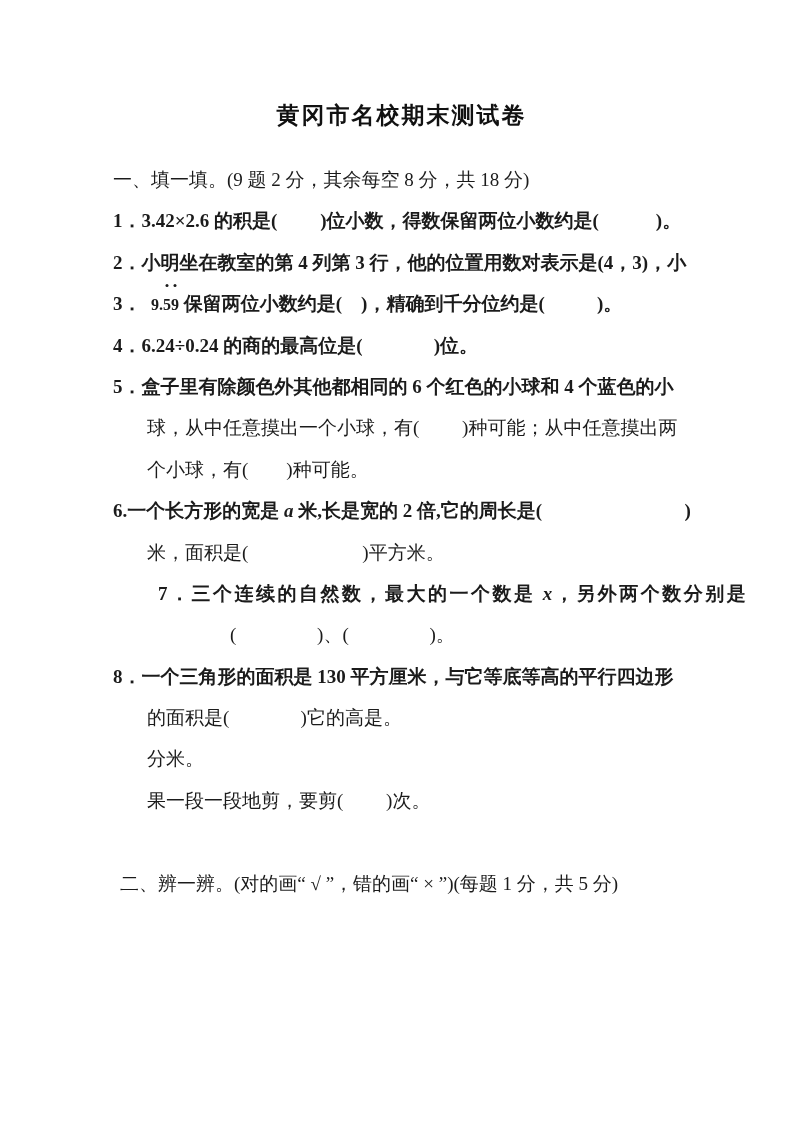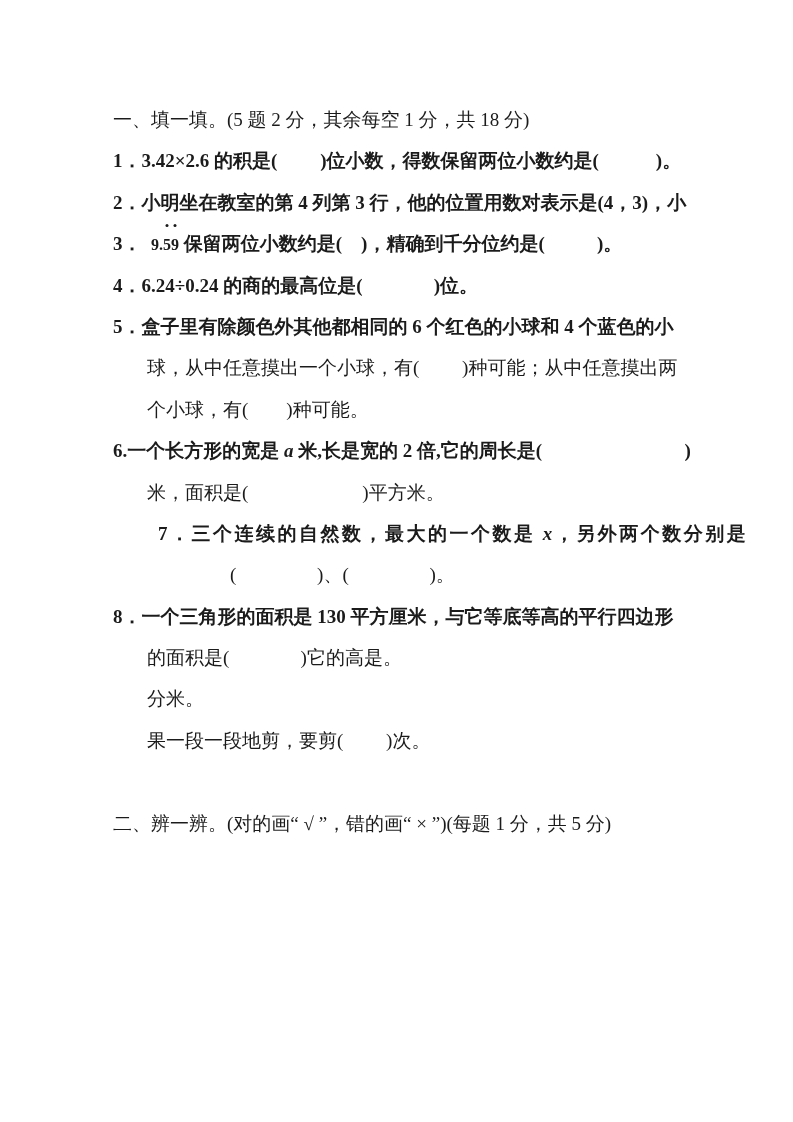--- a/index.html
+++ b/index.html
@@ -35,42 +35,43 @@
     font-size: 19px;
     height: 41.4px;
     line-height: 41.4px;
     white-space: pre;
   }
   .h  { padding-left: 0; }
   .q  { padding-left: 0; font-weight: bold; }
   .c  { padding-left: 34px; }
   .c2 { padding-left: 117px; }
   .ls { letter-spacing: 2.5px; margin-left: 45px; }
-  .gap-above { margin-top: 41.4px; }
+  .gap-above { margin-top: 41.4px; margin-left: 7px; }
   .i  { font-style: italic; }
   .sm { font-size: 16px; }
   .dot { position: relative; display: inline-block; }
   .dot::after {
     content: "";
     position: absolute;
     top: 0px;
     left: 50%;
     transform: translateX(-50%);
     width: 3px;
     height: 3px;
     border-radius: 50%;
     background: #1b1b1b;
   }
 </style>
 </head>
 <body>
 
 <div class="page">
+  <div class="title">黄冈市名校期末测试卷</div>
   <div id="lines">
-      <div class="line h"><span>一、填一填。(5 题 2 分，其余每空 1 分，共 18 分)</span></div>
+      <div class="line h"><span>一、填一填。(9 题 2 分，其余每空 8 分，共 18 分)</span></div>
       <div class="line q"><span>1．3.42×2.6 的积是(         )位小数，得数保留两位小数约是(            )。</span></div>
       <div class="line q"><span>2．小明坐在教室的第 4 列第 3 行，他的位置用数对表示是(4，3)，小</span></div>
       <div class="line q"><span>3．  </span><span class="sm">9.</span><span class="sm dot">5</span><span class="sm dot">9</span><span> 保留两位小数约是(    )，精确到千分位约是(           )。</span></div>
       <div class="line q"><span>4．6.24÷0.24 的商的最高位是(               )位。</span></div>
       <div class="line q"><span>5．盒子里有除颜色外其他都相同的 6 个红色的小球和 4 个蓝色的小</span></div>
       <div class="line c"><span>球，从中任意摸出一个小球，有(         )种可能；从中任意摸出两</span></div>
       <div class="line c"><span>个小球，有(        )种可能。</span></div>
       <div class="line q"><span>6.一个长方形的宽是 </span><span class="i">a</span><span> 米,长是宽的 2 倍,它的周长是(                              )</span></div>
       <div class="line c"><span>米，面积是(                        )平方米。</span></div>
       <div class="line q ls"><span>7．三个连续的自然数，最大的一个数是 </span><span class="i">x</span><span>，另外两个数分别是</span></div>

